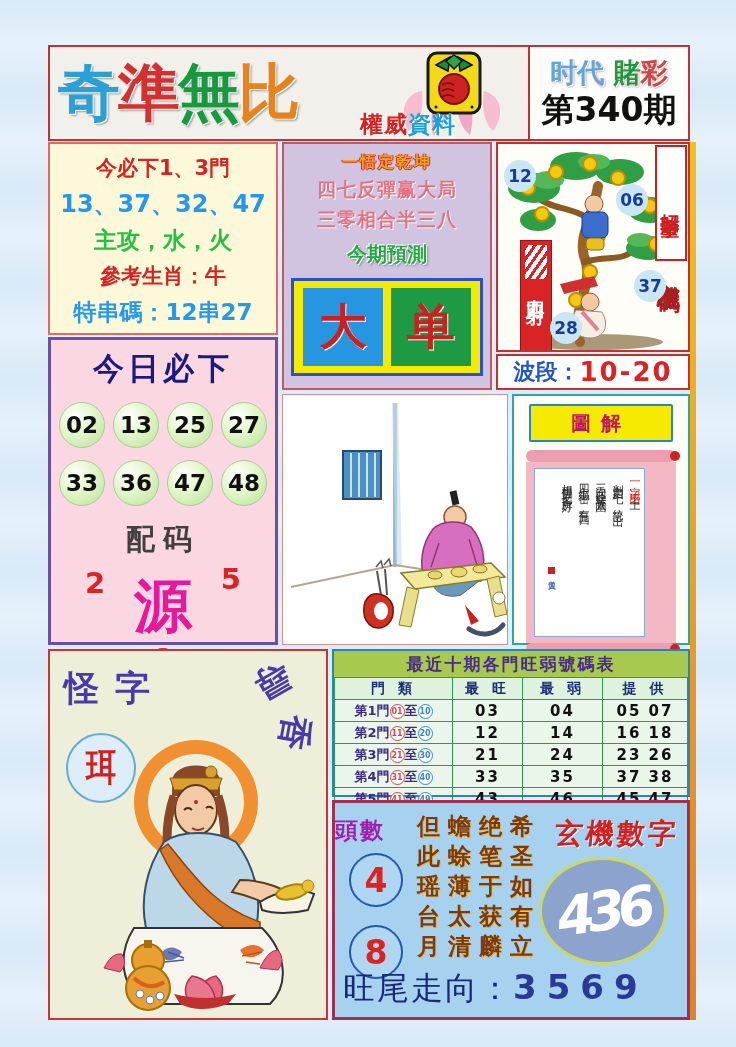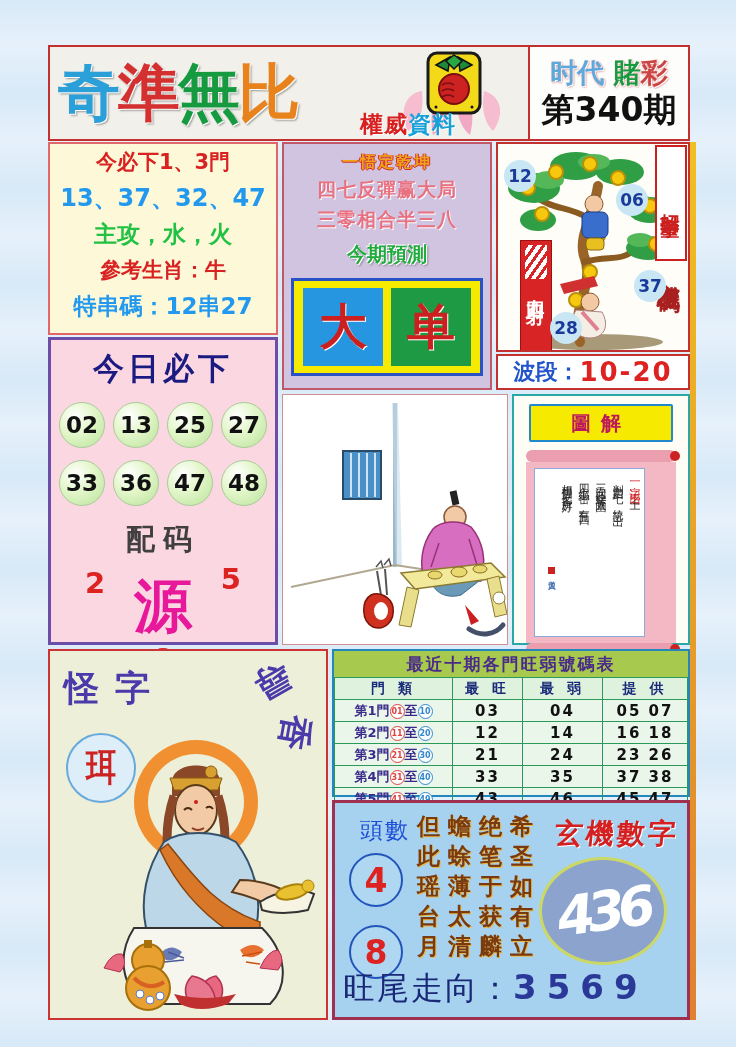--- a/index.html
+++ b/index.html
@@ -19,21 +19,21 @@
   .authority{position:absolute;left:310px;top:62px;font-size:23px;font-weight:bold;letter-spacing:1px;
     text-shadow:1px 1px 0 #fff;}
   .auth-red{color:#d82020}.auth-blue{color:#18a0d8}
   .header-right{position:relative;flex:1;background:#fdfdfb;}
   .brand{position:absolute;left:0;right:0;top:8px;text-align:center;font-size:27px;font-weight:bold;
     text-shadow:1px 1px 0 #fff,1px 1px 2px #c03030;}
   .b0,.b1{color:#5fa8dc}.b2{color:#1a9a40}.b3{color:#cc4444}
   .issue{position:absolute;left:0;right:0;bottom:6px;text-align:center;font-size:33px;font-weight:bold;color:#111;}
 
   
-  .tips{left:48px;top:142px;width:230px;height:193px;border:2px solid #e06868;background:#fdf8d8;}
+  .tips{left:48px;top:142px;width:230px;height:193px;border:2px solid #e06868;background:#fdf8d8;padding-top:6px;}
   .tips div{height:36px;line-height:36px;text-align:center;font-weight:bold;}
   .tip1{color:#d82222;font-size:21px;}
   .tip2{color:#2299ee;font-size:24px;}
   .tip3{color:#21c244;font-size:23px;}
   .tip4{color:#d82222;font-size:21px;}
   .tip5{color:#2299ee;font-size:23px;}
 
   
   .forecast{left:282px;top:142px;width:210px;height:248px;border:2px solid #c05868;background:#d0c4e0;padding-top:8px;}
   .fc1{text-align:center;font-size:16px;font-weight:bold;color:#f0a41c;letter-spacing:2px;
@@ -121,21 +121,21 @@
   table.gate th{color:#1a2a7a;font-size:14px;letter-spacing:4px;background:#def2de;}
   td.gcell{font-size:13px;font-weight:bold;color:#3a2a8a;text-align:left;padding-left:2px;}
   td.vcell{font-size:15px;font-weight:bold;color:#111;letter-spacing:2px;}
   .cnum{display:inline-block;width:13px;height:13px;line-height:13px;border-radius:50%;font-size:8px;
        font-weight:bold;text-align:center;vertical-align:1px;letter-spacing:0;}
   .cnum-r{border:1px solid #dd4444;color:#dd4444;background:#fff;}
   .cnum-b{border:1px solid #3388cc;color:#3388cc;background:#fff;}
 
   
   .mystic{left:332px;top:800px;width:358px;height:220px;border:3px solid #a03050;background:#a6d2ef;}
-  .head-label{position:absolute;left:25px;top:12px;color:#1d4ed8;font-size:23px;font-weight:normal;letter-spacing:2px;}
+  .head-label{position:absolute;left:0;top:12px;color:#a21caf;font-size:23px;font-weight:bold;letter-spacing:2px;}
   .num-ring{position:absolute;width:50px;height:50px;border:2px solid #2255bb;border-radius:50%;
        display:flex;align-items:center;justify-content:center;color:#dd2222;font-size:33px;font-weight:bold;background:rgba(255,255,255,.12);}
   .ring4{left:14px;top:50px;} .ring8{left:14px;top:122px;}
   .poem{position:absolute;left:78px;top:8px;display:grid;grid-template-columns:repeat(4,31px);grid-auto-rows:30px;}
   .poem span{display:flex;align-items:center;justify-content:center;font-size:23px;font-weight:bold;color:#7a3a10;
        text-shadow:1px 1px 0 #e8b84a;}
   .mystic-title{position:absolute;right:8px;top:12px;color:#d42020;font-size:28px;font-weight:bold;letter-spacing:3px;
        text-shadow:1px 1px 0 #fff;transform:skewX(-6deg);}
   .mystic-ellipse{position:absolute;right:20px;top:54px;width:122px;height:102px;border-radius:50%;
        background:#8ba3cd;border:3px solid #ccd866;display:flex;align-items:center;justify-content:center;}

